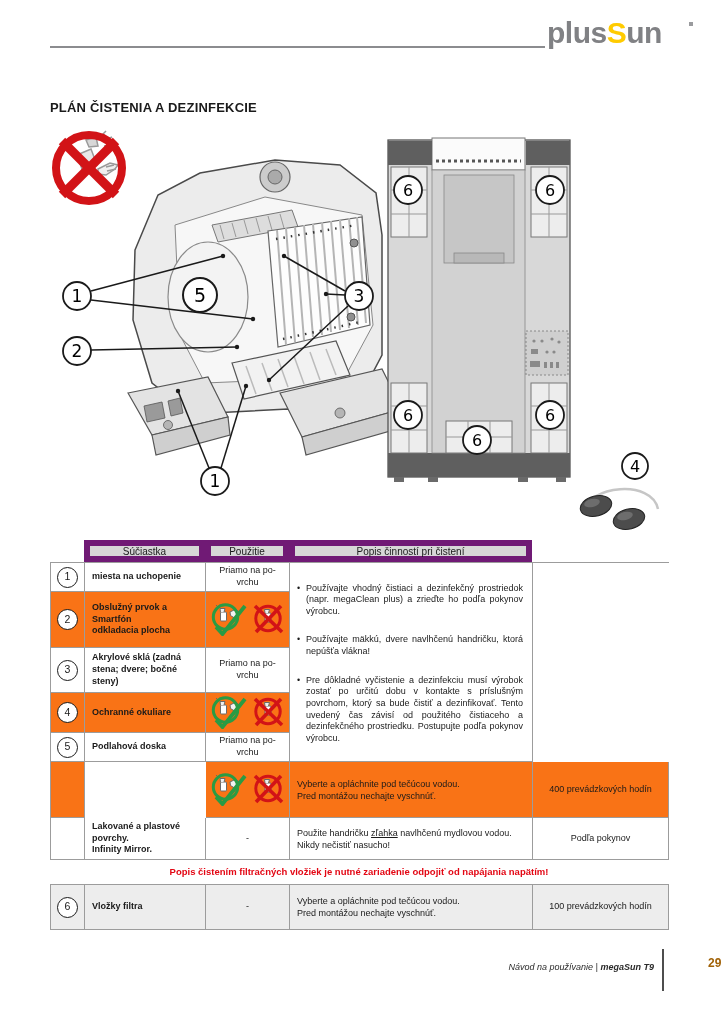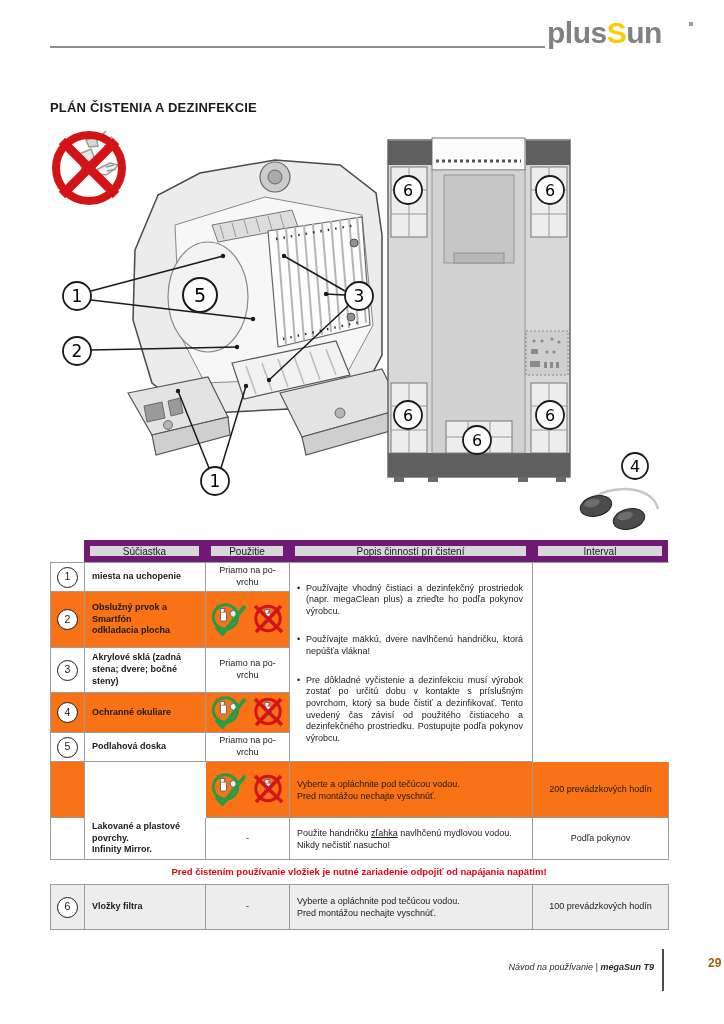--- a/index.html
+++ b/index.html
@@ -239,21 +239,20 @@
         <circle cx="595" cy="341" r="13" fill="#fff" stroke="#1a1a1a" stroke-width="1.8"></circle>
         <text x="595" y="347" font-size="16">4</text>
       </g>
     </g>
   </svg>
 
   <div class="t1-header">
     <div class="hcell" style="left:34px;width:121px;">Súčiastka</div>
     <div class="hcell" style="left:155px;width:84px;">Použitie</div>
     <div class="hcell" style="left:239px;width:243px;">Popis činností pri čistení</div>
-    <div class="hcell" style="left:482px;width:136px;">Interval</div>
   </div>
 
   <div class="t1-grid">
 
     <div class="cell c-num" style="grid-area:1/1;">
         <span class="circ">1</span>
       </div>
     <div class="cell c-part" style="grid-area:1/2;">miesta na uchopenie</div>
     <div class="cell c-usage" style="grid-area:1/3;">Priamo na po-
 vrchu</div>
@@ -359,34 +358,34 @@
             <path d="M14,9 L13.5,5.5 L18.5,5.5 L17.5,9" fill="#eee"></path>
           </g>
           <circle cx="17" cy="14.5" r="12.2" fill="none" stroke="#d21317" stroke-width="3"></circle>
           <line x1="4" y1="2" x2="31" y2="28" stroke="#d21317" stroke-width="3.6"></line>
           <line x1="30" y1="2" x2="5" y2="28" stroke="#d21317" stroke-width="3.6"></line>
         </svg>
       </div>
     </div>
     <div class="cell c-desc stripe" style="grid-area:6/4;">Vyberte a opláchnite pod tečúcou vodou.
 Pred montážou nechajte vyschnúť.</div>
-    <div class="cell c-int stripe" style="grid-area:6/5;">200 prevádzkových hodín</div>
+    <div class="cell c-int stripe" style="grid-area:6/5;">400 prevádzkových hodín</div>
 
     <div class="cell c-num" style="grid-area:7/1;"></div>
     <div class="cell c-part" style="grid-area:7/2;">Lakované a plastové
 povrchy.
 Infinity Mirror.</div>
     <div class="cell c-usage" style="grid-area:7/3;">-</div>
     <div class="cell c-desc" style="grid-area:7/4;">
       <span><span>Použite handričku </span><u>zľahka</u><span> navlhčenú mydlovou vodou.</span><br><span>Nikdy nečistiť nasucho!</span></span>
     </div>
     <div class="cell c-int" style="grid-area:7/5;">Podľa pokynov</div>
   </div>
 
-  <div class="warning">Pred čistením používanie vložiek je nutné zariadenie odpojiť od napájania napätím!</div>
+  <div class="warning">Popis čistením filtračných vložiek je nutné zariadenie odpojiť od napájania napätím!</div>
 
   <div class="t2-grid">
     <div class="cell c-num t2bg" style="grid-area:1/1;">
         <span class="circ">6</span>
       </div>
     <div class="cell c-part t2bg" style="grid-area:1/2;">Vložky filtra</div>
     <div class="cell c-usage t2bg" style="grid-area:1/3;">-</div>
     <div class="cell c-desc t2bg" style="grid-area:1/4;">Vyberte a opláchnite pod tečúcou vodou.
 Pred montážou nechajte vyschnúť.</div>
     <div class="cell c-int t2bg" style="grid-area:1/5;">100 prevádzkových hodín</div>

